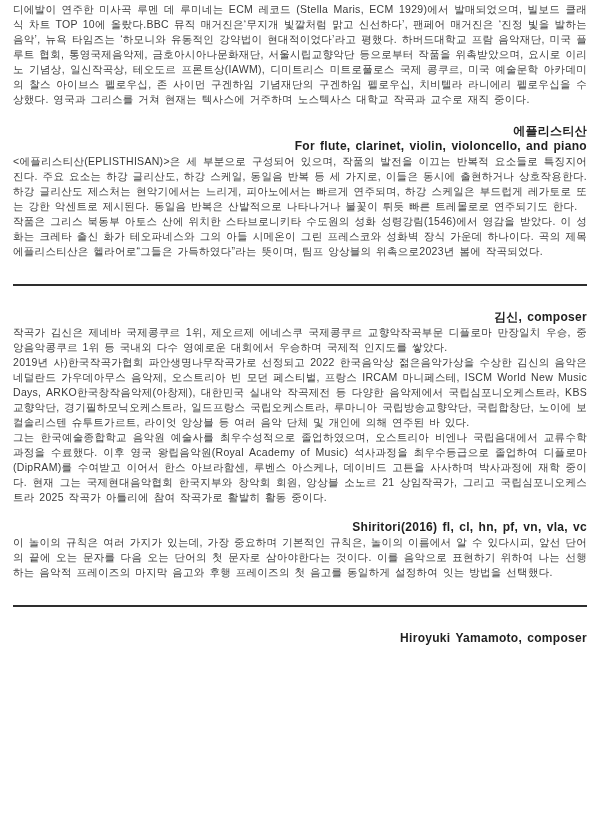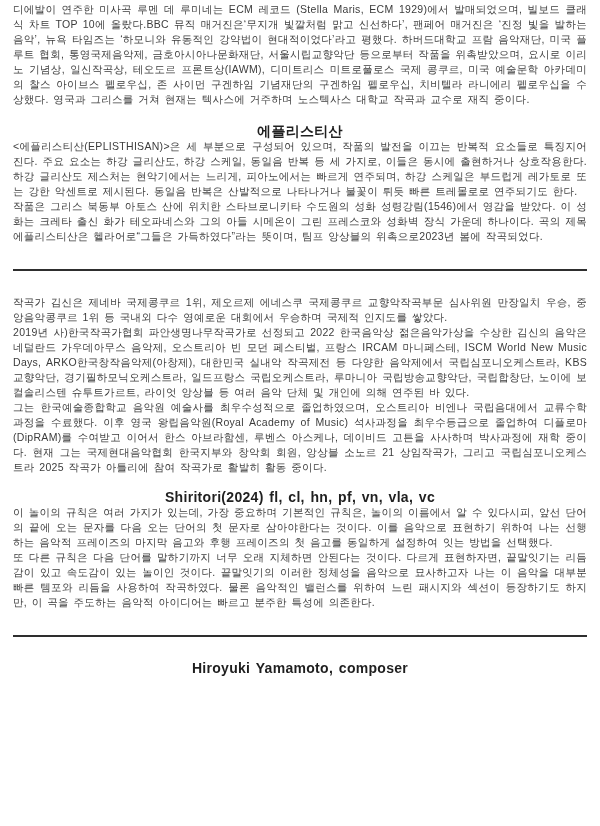--- a/index.html
+++ b/index.html
@@ -17,57 +17,58 @@
     font-size: 10.5px;
     line-height: 15px;
     text-align: justify;
     letter-spacing: 0.3px;
     word-spacing: 1.5px;
   }
   .body-text { margin: 0; }
   .heading {
     font-weight: 700;
     color: #1f1f1f;
-    font-size: 14px;
+    font-size: 12px;
     line-height: 15px;
-    text-align: center;
+    text-align: right;
   }
   .work-title { margin-top: 17px; }
   .divider {
     border: none;
     border-top: 2px solid #2e2e2e;
     margin: 25px 0 24px 0;
   }
   .section-heading-gap { margin-top: 15px; }
   .footer-name { margin-top: 6px; }
 </style>
 </head>
 <body>
 
 <div class="doc">
 
   <p class="body-text">디에발이 연주한 미사곡 루멘 데 루미네는 ECM 레코드 (Stella Maris, ECM 1929)에서 발매되었으며, 빌보드 클래식 차트 TOP 10에 올랐다.BBC 뮤직 매거진은‘무지개 빛깔처럼 맑고 신선하다’, 팬페어 매거진은 ‘진정 빛을 발하는 음악’, 뉴욕 타임즈는 ‘하모니와 유동적인 강약법이 현대적이었다’라고 평했다. 하버드대학교 프람 음악재단, 미국 플루트 협회, 통영국제음악제, 금호아시아나문화재단, 서울시립교향악단 등으로부터 작품을 위촉받았으며, 요시로 이리노 기념상, 일신작곡상, 테오도르 프론트상(IAWM), 디미트리스 미트로풀로스 국제 콩쿠르, 미국 예술문학 아카데미의 찰스 아이브스 펠로우십, 존 사이먼 구겐하임 기념재단의 구겐하임 펠로우십, 치비텔라 라니에리 펠로우십을 수상했다. 영국과 그리스를 거쳐 현재는 텍사스에 거주하며 노스텍사스 대학교 작곡과 교수로 재직 중이다.</p>
 
   <section>
     <div class="heading work-title">에플리스티산</div>
+    <div class="heading">For flute, clarinet, violin, violoncello, and piano</div>
     <p class="body-text">&lt;에플리스티산(EPLISTHISAN)&gt;은 세 부분으로 구성되어 있으며, 작품의 발전을 이끄는 반복적 요소들로 특징지어진다. 주요 요소는 하강 글리산도, 하강 스케일, 동일음 반복 등 세 가지로, 이들은 동시에 출현하거나 상호작용한다. 하강 글리산도 제스처는 현악기에서는 느리게, 피아노에서는 빠르게 연주되며, 하강 스케일은 부드럽게 레가토로 또는 강한 악센트로 제시된다. 동일음 반복은 산발적으로 나타나거나 불꽃이 튀듯 빠른 트레몰로로 연주되기도 한다.</p>
     <p class="body-text">작품은 그리스 북동부 아토스 산에 위치한 스타브로니키타 수도원의 성화 성령강림(1546)에서 영감을 받았다. 이 성화는 크레타 출신 화가 테오파네스와 그의 아들 시메온이 그린 프레스코와 성화벽 장식 가운데 하나이다. 곡의 제목 에플리스티산은 헬라어로“그들은 가득하였다”라는 뜻이며, 팀프 앙상블의 위촉으로2023년 봄에 작곡되었다.</p>
   </section>
 
   <hr class="divider">
 
   <section>
-    <p class="body-text">작곡가 김신은 제네바 국제콩쿠르 1위, 제오르제 에네스쿠 국제콩쿠르 교향악작곡부문 심사위원 만장일치 우승, 중앙음악콩쿠르 1위 등 국내외 다수 영예로운 대회에서 우승하며 국제적 인지도를 쌓았다.</p>
+    <div class="heading">김신, composer</div>
+    <p class="body-text">작곡가 김신은 제네바 국제콩쿠르 1위, 제오르제 에네스쿠 국제콩쿠르 교향악작곡부문 디플로마 만장일치 우승, 중앙음악콩쿠르 1위 등 국내외 다수 영예로운 대회에서 우승하며 국제적 인지도를 쌓았다.</p>
     <p class="body-text">2019년 사)한국작곡가협회 파안생명나무작곡가로 선정되고 2022 한국음악상 젊은음악가상을 수상한 김신의 음악은 네덜란드 가우데아무스 음악제, 오스트리아 빈 모던 페스티벌, 프랑스 IRCAM 마니페스테, ISCM World New Music Days, ARKO한국창작음악제(아창제), 대한민국 실내악 작곡제전 등 다양한 음악제에서 국립심포니오케스트라, KBS교향악단, 경기필하모닉오케스트라, 일드프랑스 국립오케스트라, 루마니아 국립방송교향악단, 국립합창단, 노이에 보컬솔리스텐 슈투트가르트, 라이엇 앙상블 등 여러 음악 단체 및 개인에 의해 연주된 바 있다.</p>
     <p class="body-text">그는 한국예술종합학교 음악원 예술사를 최우수성적으로 졸업하였으며, 오스트리아 비엔나 국립음대에서 교류수학과정을 수료했다. 이후 영국 왕립음악원(Royal Academy of Music) 석사과정을 최우수등급으로 졸업하여 디플로마(DipRAM)를 수여받고 이어서 한스 아브라함센, 루벤스 아스케나, 데이비드 고튼을 사사하며 박사과정에 재학 중이다. 현재 그는 국제현대음악협회 한국지부와 창악회 회원, 앙상블 소노르 21 상임작곡가, 그리고 국립심포니오케스트라 2025 작곡가 아틀리에 참여 작곡가로 활발히 활동 중이다.</p>
   </section>
 
   <section>
-    <div class="heading section-heading-gap">Shiritori(2024) fl, cl, hn, pf, vn, vla, vc</div>
+    <div class="heading section-heading-gap">Shiritori(2016) fl, cl, hn, pf, vn, vla, vc</div>
     <p class="body-text">이 놀이의 규칙은 여러 가지가 있는데, 가장 중요하며 기본적인 규칙은, 놀이의 이름에서 알 수 있다시피, 앞선 단어의 끝에 오는 문자를 다음 오는 단어의 첫 문자로 삼아야한다는 것이다. 이를 음악으로 표현하기 위하여 나는 선행하는 음악적 프레이즈의 마지막 음고와 후행 프레이즈의 첫 음고를 동일하게 설정하여 잇는 방법을 선택했다.</p>
-    <p class="body-text">또 다른 규칙은 다음 단어를 말하기까지 너무 오래 지체하면 안된다는 것이다. 다르게 표현하자면, 끝말잇기는 리듬감이 있고 속도감이 있는 놀이인 것이다. 끝말잇기의 이러한 정체성을 음악으로 묘사하고자 나는 이 음악을 대부분 빠른 템포와 리듬을 사용하여 작곡하였다. 물론 음악적인 밸런스를 위하여 느린 패시지와 섹션이 등장하기도 하지만, 이 곡을 주도하는 음악적 아이디어는 빠르고 분주한 특성에 의존한다.</p>
   </section>
 
   <hr class="divider">
 
   <div class="heading footer-name">Hiroyuki Yamamoto, composer</div>
 
 </div>
 
 </body></html>

